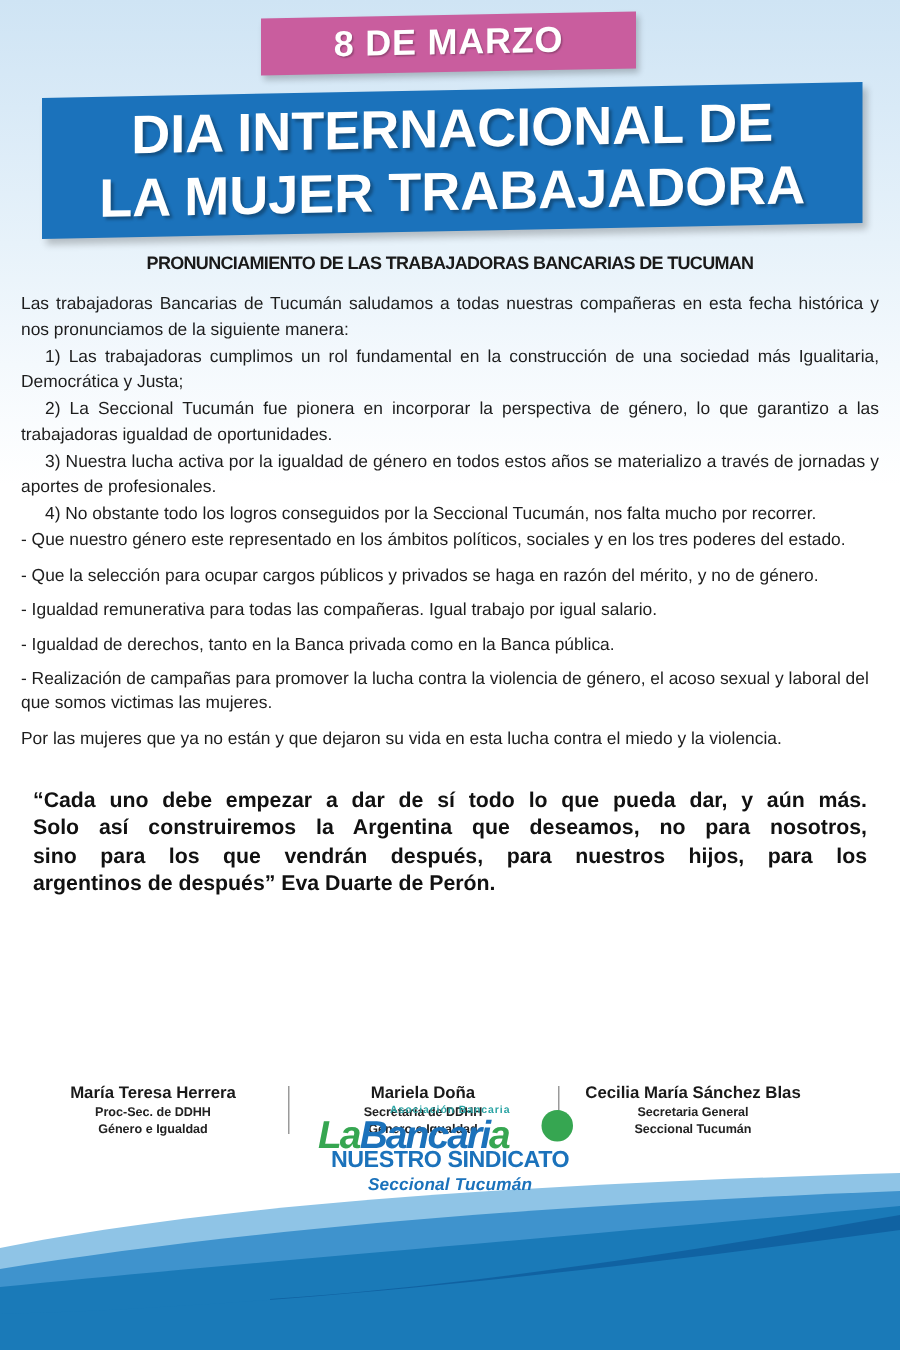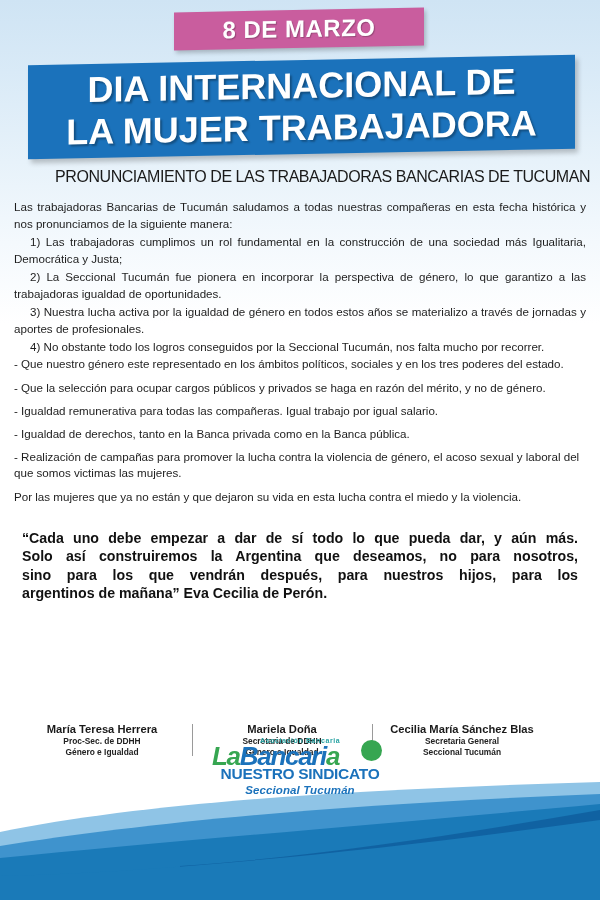--- a/index.html
+++ b/index.html
@@ -106,25 +106,25 @@
 
   
   #content {
     position: absolute;
     left: 0; top: 168px;
     width: 600px;
     padding: 0 10px;
   }
 
   #section-title {
-    font-weight: normal;
-    font-size: 16px;
+    font-weight: bold;
+    font-size: 12px;
     letter-spacing: -0.45px;
     color: #1a1a1a;
-    text-align: right;
+    text-align: center;
     white-space: nowrap;
     margin-bottom: 12px;
     font-family: "Liberation Sans", sans-serif;
   }
 
   .para {
     font-size: 11.6px;
     line-height: 1.47;
     color: #1d1d1d;
     text-align: justify;
@@ -316,21 +316,21 @@
     <div class="demand">- Igualdad remunerativa para todas las compañeras. Igual trabajo por igual salario.</div>
     <div class="demand">- Igualdad de derechos, tanto en la Banca privada como en la Banca pública.</div>
     <div class="demand">- Realización de campañas para promover la lucha contra la violencia de género, el acoso sexual y laboral del que somos victimas las mujeres.</div>
 
     <div id="closing-line">Por las mujeres que ya no están y que dejaron su vida en esta lucha contra el miedo y la violencia.</div>
 
     <div id="quote">
       <span class="qline j">“Cada uno debe empezar a dar de sí todo lo que pueda dar, y aún más.</span>
       <span class="qline j">Solo así construiremos la Argentina que deseamos, no para nosotros,</span>
       <span class="qline j">sino para los que vendrán después, para nuestros hijos, para los</span>
-      <span class="qline">argentinos de mañana”  Eva Cecilia de Perón.</span>
+      <span class="qline">argentinos de después”  Eva Duarte de Perón.</span>
     </div>
   </div>
 
   <div id="signatures">
     <div class="sig-col">
       <div class="sig-name">María Teresa Herrera</div>
       <div class="sig-role">Proc-Sec. de DDHH</div>
       <div class="sig-role">Género e Igualdad</div>
     </div>
     <div class="sig-col">

